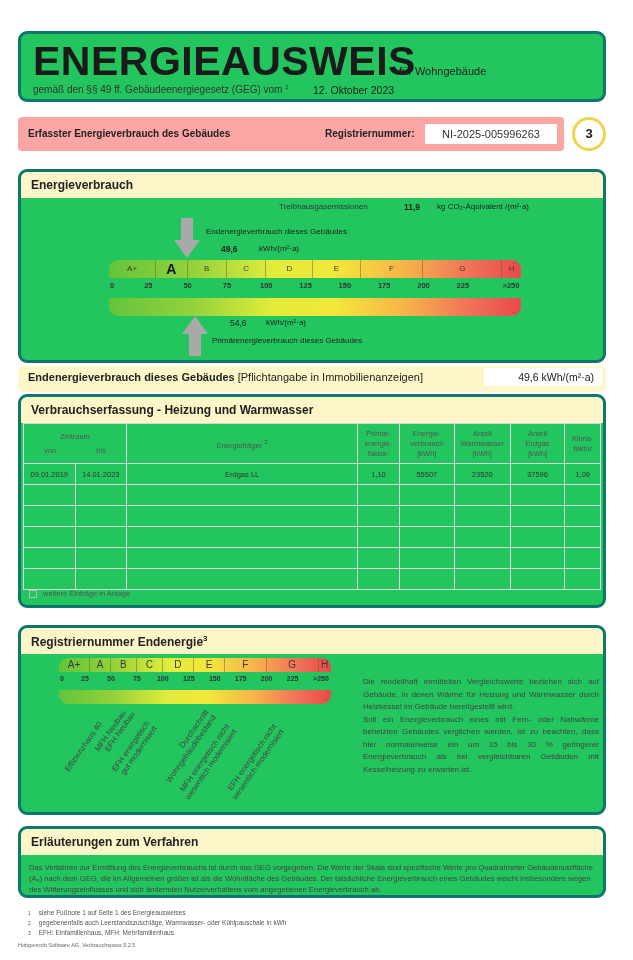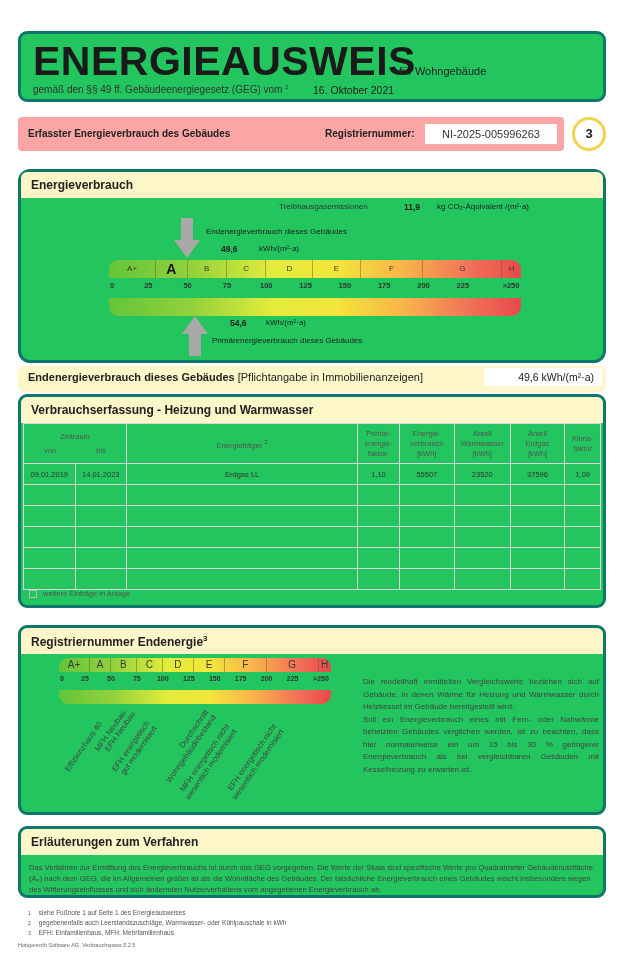--- a/index.html
+++ b/index.html
@@ -17,29 +17,29 @@
   #title-date { position: absolute; left: 292px; top: 50px; font-size: 10.5px; color: #222; }
 
   
   #reg-band { position: absolute; left: 18px; top: 117px; width: 546px; height: 34px; background: #fca5a5; border-radius: 4px; }
   #reg-label { position: absolute; left: 10px; top: 11px; font-size: 10px; font-weight: bold; color: #222; }
   #reg-num-label { position: absolute; left: 307px; top: 11px; font-size: 10px; font-weight: bold; color: #222; }
   #reg-num { position: absolute; left: 407px; top: 7px; width: 132px; height: 20px; background: #fff; font-size: 11px; text-align: center; line-height: 20px; color: #333; }
   #page-circle { position: absolute; left: 572px; top: 117px; width: 34px; height: 34px; border: 3px solid #f0d450; border-radius: 50%; background: #fff; text-align: center; line-height: 28px; font-weight: bold; font-size: 13px; }
 
   
-  #ev-box { left: 18px; top: 169px; width: 588px; height: 194px; border-radius: 12px; }
+  #ev-box { left: 18px; top: 169px; width: 588px; height: 194px; }
   .box-title { position: absolute; left: 0; top: 0; right: 0; height: 26px; background: #fdf6c8; border-radius: 6px 6px 0 0; padding: 6px 10px; font-size: 12px; font-weight: bold; color: #222; }
   #ghg-label { position: absolute; left: 258px; top: 30px; font-size: 8px; color: #333; }
   #ghg-val { position: absolute; left: 383px; top: 30px; font-size: 8.5px; font-weight: bold; }
   #ghg-unit { position: absolute; left: 416px; top: 30px; font-size: 8px; }
   #end-label { position: absolute; left: 185px; top: 55px; font-size: 8px; }
   #end-val { position: absolute; left: 200px; top: 72px; font-size: 8.5px; font-weight: bold; }
   #end-unit { position: absolute; left: 238px; top: 72px; font-size: 8px; }
-  #prim-val { position: absolute; left: 209px; top: 146px; font-size: 8.5px; font-weight: bold; }
+  #prim-val { position: absolute; left: 209px; top: 146px; font-size: 8.5px; font-weight: normal; }
   #prim-unit { position: absolute; left: 245px; top: 146px; font-size: 8px; }
   #prim-label { position: absolute; left: 191px; top: 164px; font-size: 8px; }
   .arrow { position: absolute; }
 
   .scale { position: absolute; }
   .scale-top { position: absolute; left: 0; top: 0; border-radius: 9px 9px 0 0; overflow: hidden; display: flex;
     background: linear-gradient(to right, #64c43a 0%, #93d13b 20%, #e3ec3b 40%, #f4e63b 55%, #f7b34a 72%, #f07058 88%, #e84a4a 100%); }
   .scale-bot { position: absolute; left: 0; border-radius: 0 0 9px 9px;
     background: linear-gradient(to right, #64c43a 0%, #93d13b 20%, #e3ec3b 40%, #f4e63b 55%, #f7b34a 72%, #f07058 88%, #e84a4a 100%); }
   .cls { height: 100%; border-right: 1px solid rgba(90,90,40,0.45); text-align: center; color: #3a3a3a; }
@@ -80,21 +80,21 @@
   #fn sup { font-size: 5px; }
   #sw { position: absolute; left: 18px; top: 942px; font-size: 5.5px; color: #666; }
 </style>
 </head>
 <body>
 
 <div id="title-box" class="box">
   <div id="title-main">ENERGIEAUSWEIS</div>
   <div id="title-sub">für Wohngebäude</div>
   <div id="title-law"><span>gemäß den §§ 49 ff. Gebäudeenergiegesetz (GEG) vom</span> <sup>1</sup></div>
-  <div id="title-date">16. Oktober 2021</div>
+  <div id="title-date">12. Oktober 2023</div>
 </div>
 
 <div id="reg-band">
   <div id="reg-label">Erfasster Energieverbrauch des Gebäudes</div>
   <div id="reg-num-label">Registriernummer:</div>
   <div id="reg-num">NI-2025-005996263</div>
 </div>
 <div id="page-circle">3</div>
 
 <div id="ev-box" class="box">

